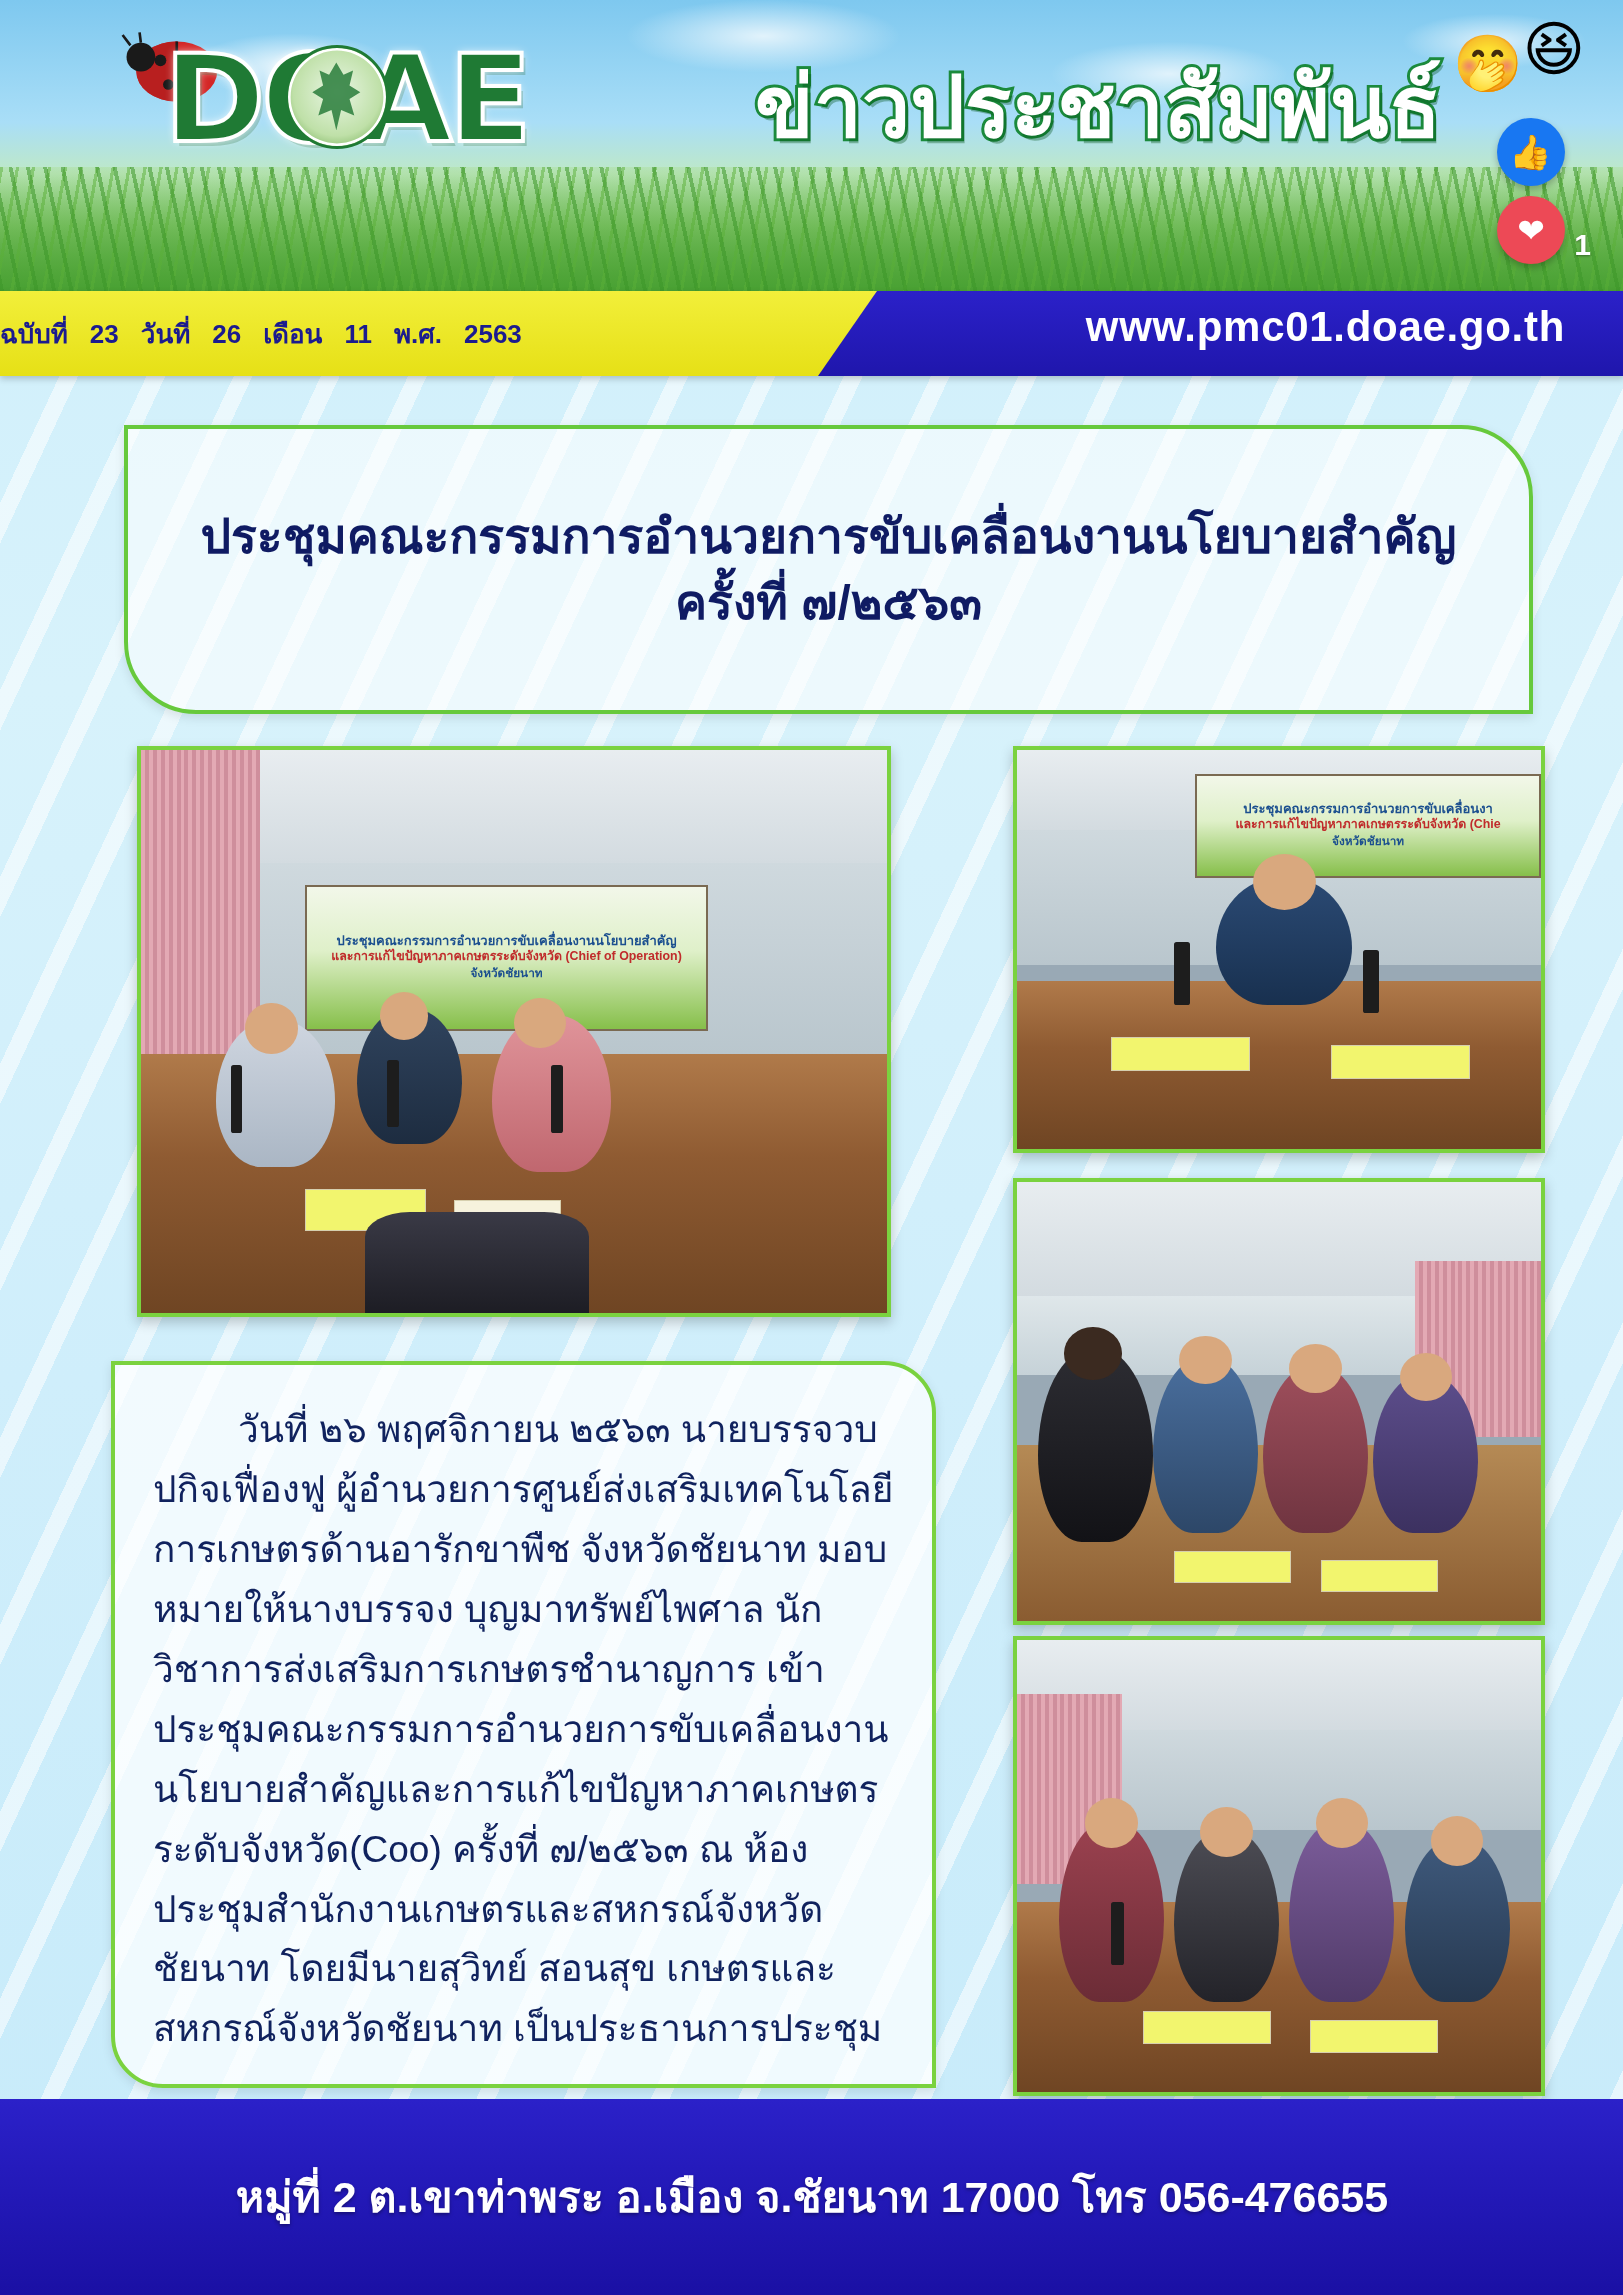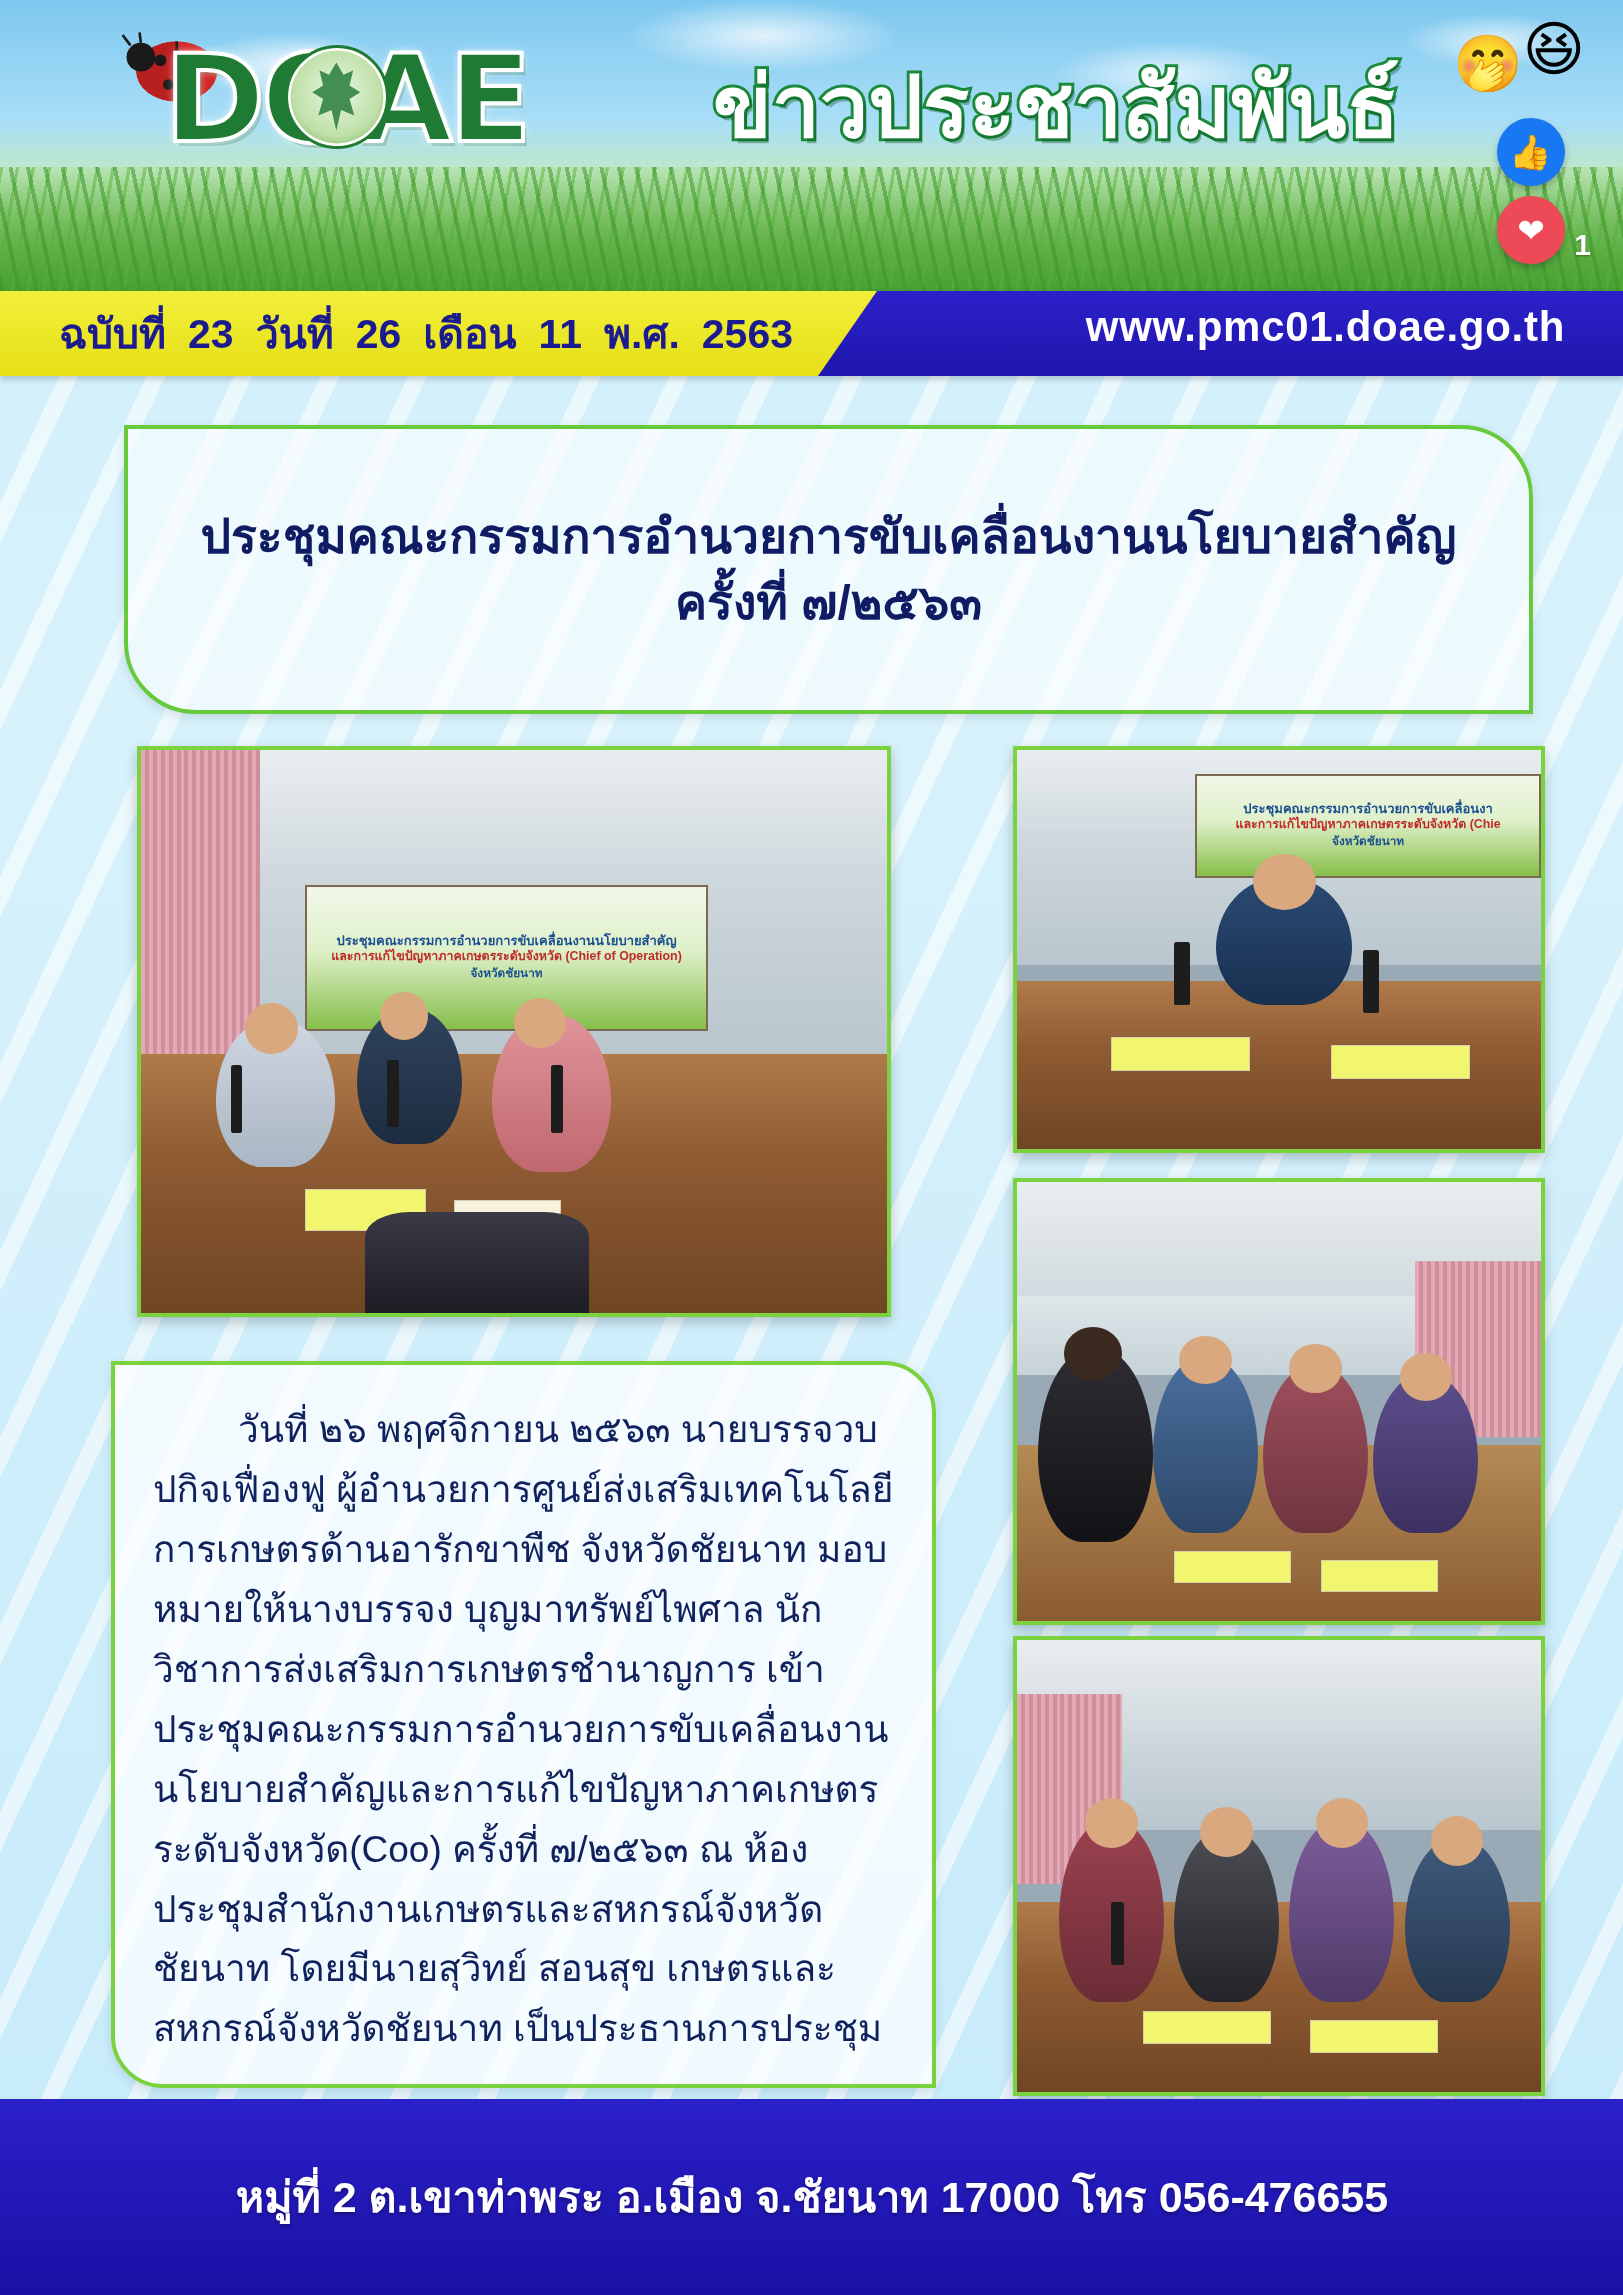--- a/index.html
+++ b/index.html
@@ -62,21 +62,21 @@
   }
   .logo-seal:after{
     content:"";position:absolute;left:18.3px;top:14.4px;width:60px;height:68px;
     background:
       radial-gradient(ellipse at 50% 30%, #2a7d3b 0 38%, rgba(0,0,0,0) 39%),
       linear-gradient(180deg,#2a7d3b 0 100%);
     clip-path:polygon(50% 0%,62% 18%,78% 12%,72% 34%,90% 44%,72% 54%,80% 78%,58% 70%,50% 100%,42% 70%,20% 78%,28% 54%,10% 44%,28% 34%,22% 12%,38% 18%);
     opacity:.85;
   }
   .header-title-th{
-    position:absolute;left:713px;top:38px;
+    position:absolute;left:755px;top:38px;
     font-size:86px;font-weight:bold;color:#ffffff;
     -webkit-text-stroke:5.9px #1b8a3c;
     paint-order:stroke fill;
     text-shadow:3.3px 4.6px 0 rgba(0,80,20,.35);
     white-space:nowrap;
   }
   .header-sub-th{
     position:absolute;left:753px;top:164px;
     font-size:65px;font-weight:bold;color:#ffffff;
     -webkit-text-stroke:5.2px #1b8a3c;
@@ -111,21 +111,21 @@
     background:linear-gradient(180deg,#2b21c9 0%, #1f16ac 100%);
     box-shadow:0 2.6px 6.5px rgba(0,0,0,.2);
   }
   .issue-yellow{
     position:absolute;left:0;top:0;height:85px;width:877px;
     background:linear-gradient(180deg,#f2ef3a 0%, #e6e016 100%);
     clip-path:polygon(0 0, 100% 0, calc(100% - 59px) 100%, 0 100%);
     display:flex;align-items:center;
   }
   .issue-text{
-    font-size:41px;font-weight:bold;color:#1b1b8f;padding-left:59px;white-space:nowrap;
+    font-size:26px;font-weight:bold;color:#1b1b8f;white-space:nowrap;
   }
   .issue-text span{margin-right:22px;}
   .issue-url{
     position:absolute;right:59px;top:0;height:71px;display:flex;align-items:center;
     font-size:42px;font-weight:bold;color:#ffffff;letter-spacing:0.7px;
   }
 
   
   .titlebox{
     position:absolute;left:124px;top:425px;width:1401px;height:281px;

